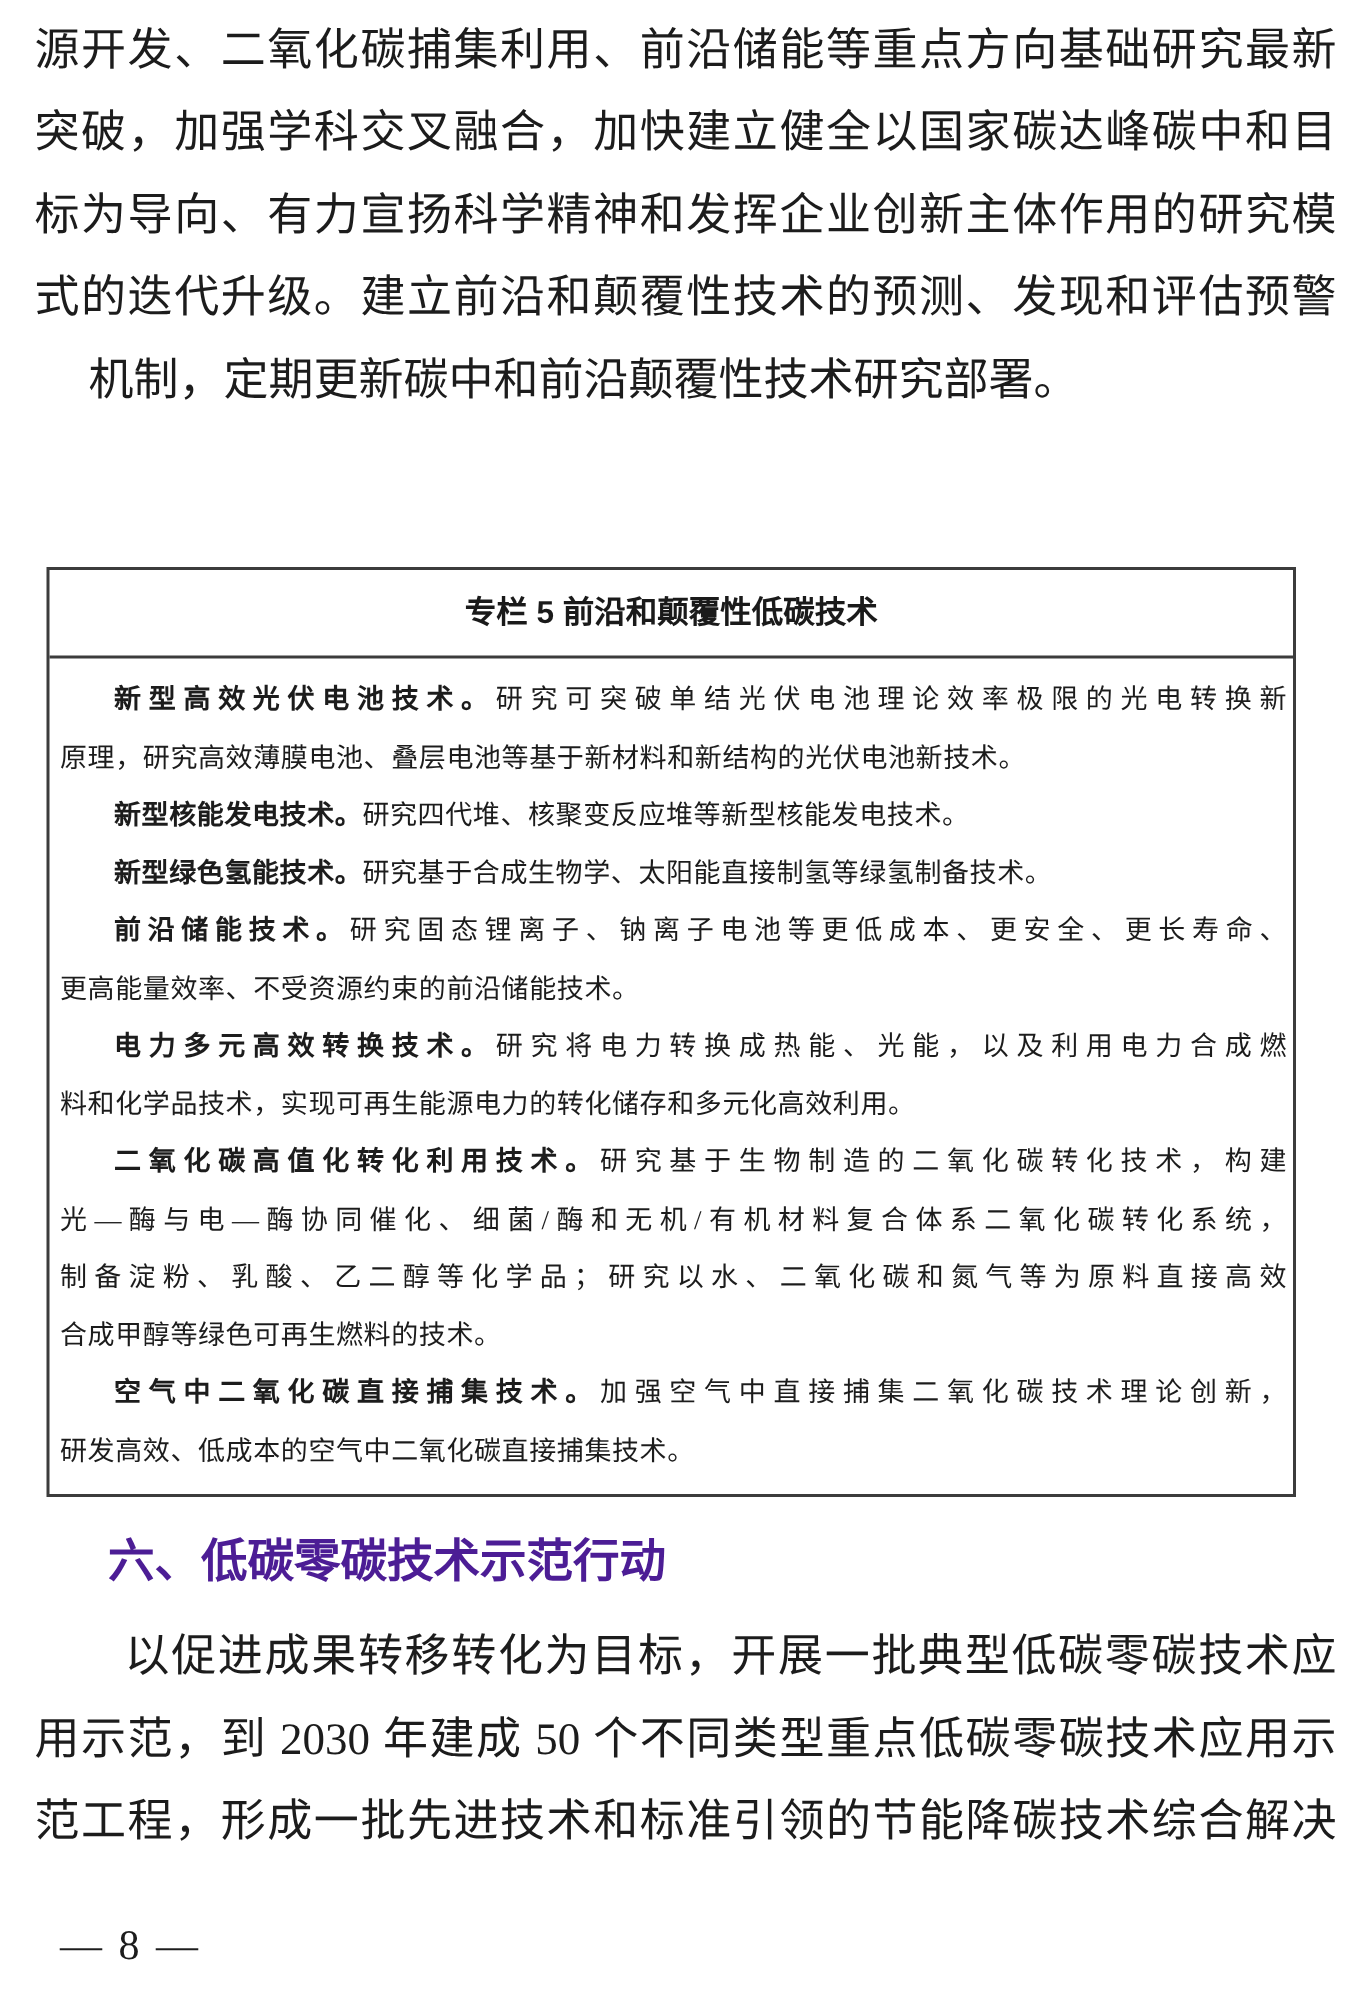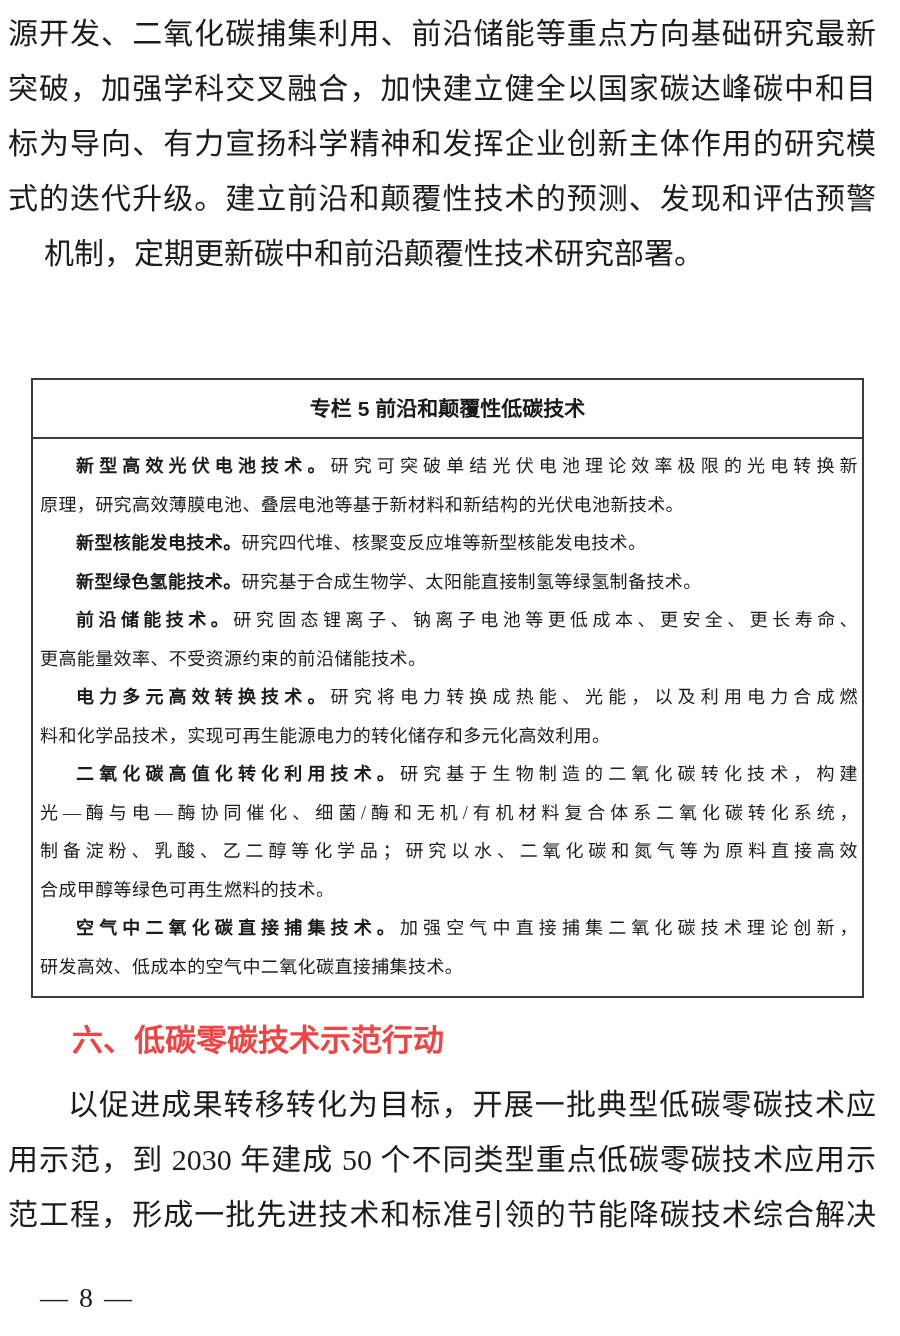--- a/index.html
+++ b/index.html
@@ -9,21 +9,21 @@
     position: relative;
     overflow: hidden;
     font-family: "Liberation Serif", "DejaVu Serif", serif;
     color: #1c1c1c;
   }
   .page { position: absolute; inset: 0; background: #ffffff; }
 
   
   .para {
     position: absolute;
-    left: 8px;
+    left: 23px;
     width: 868px;
     font-size: 30px;
     line-height: 55px;
   }
   .para .line {
     text-align: justify;
     text-align-last: justify;
     white-space: nowrap;
   }
   .para .line > span, .para .line > b { white-space: normal; }
@@ -37,21 +37,21 @@
   .heading {
     position: absolute;
     left: 8px; top: 1013px;
     width: 868px;
     padding-left: 64px;
     box-sizing: border-box;
     font-family: "Liberation Sans", "DejaVu Sans", sans-serif;
     font-weight: 700;
     font-size: 31px;
     line-height: 55px;
-    color: #ef4444;
+    color: #4c1d95;
   }
 
   
   .column-box {
     position: absolute;
     left: 31px; top: 378px;
     width: 833px;
     border: 2px solid #3c3c3c;
     box-sizing: border-box;
     background: #ffffff;

